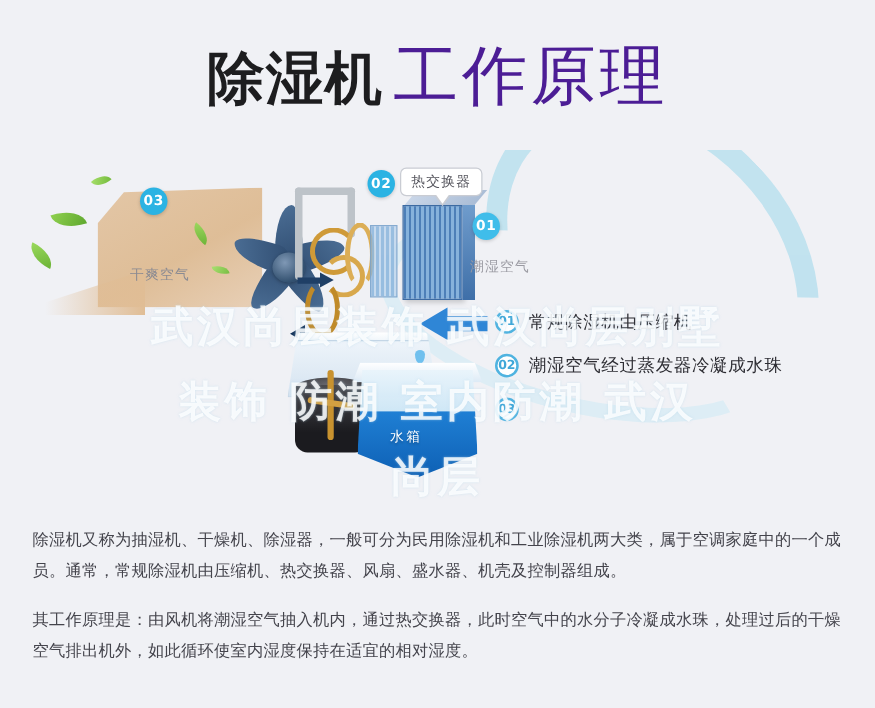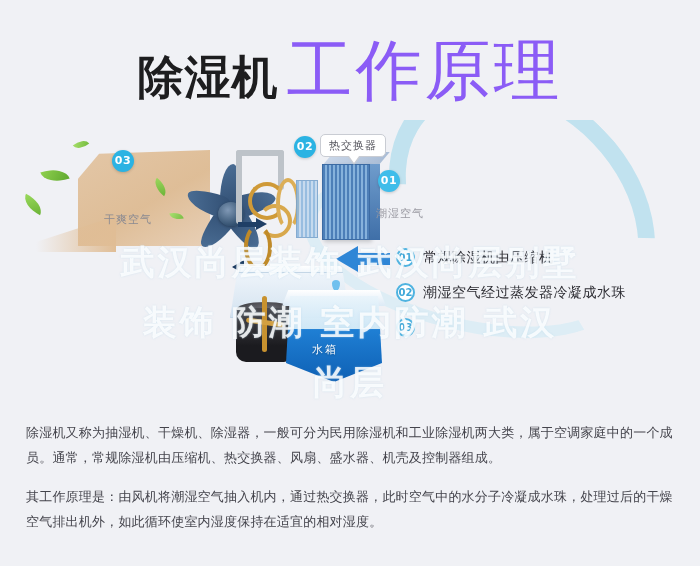--- a/index.html
+++ b/index.html
@@ -32,23 +32,23 @@
   .title-bold {
     font-size: 46px;
     font-weight: 900;
     color: #1d1d1f;
     letter-spacing: 1px;
     font-family: "DejaVu Sans", "Liberation Sans", sans-serif;
     vertical-align: baseline;
     margin-top: 24px;
   }
   .title-light {
-    font-size: 66px;
+    font-size: 52px;
     font-weight: 400;
-    color: #8b5cf6;
+    color: #4c1d95;
     letter-spacing: 3px;
     margin-left: 8px;
     font-family: Liberation Sans, sans-serif;
     vertical-align: baseline;
   }
 
   
   .stage {
     position: absolute;
     top: 120px;

